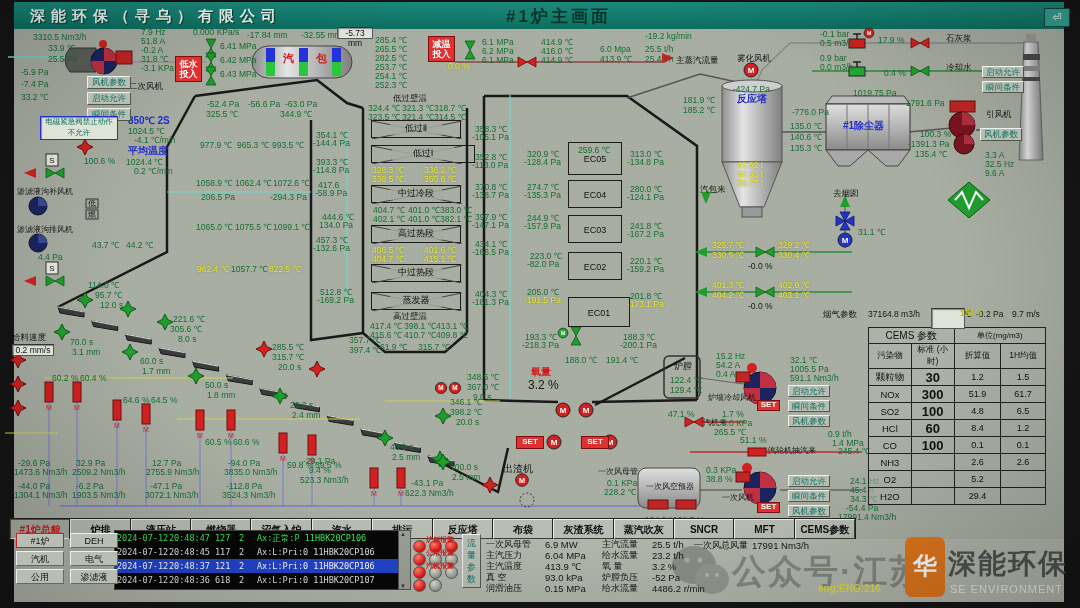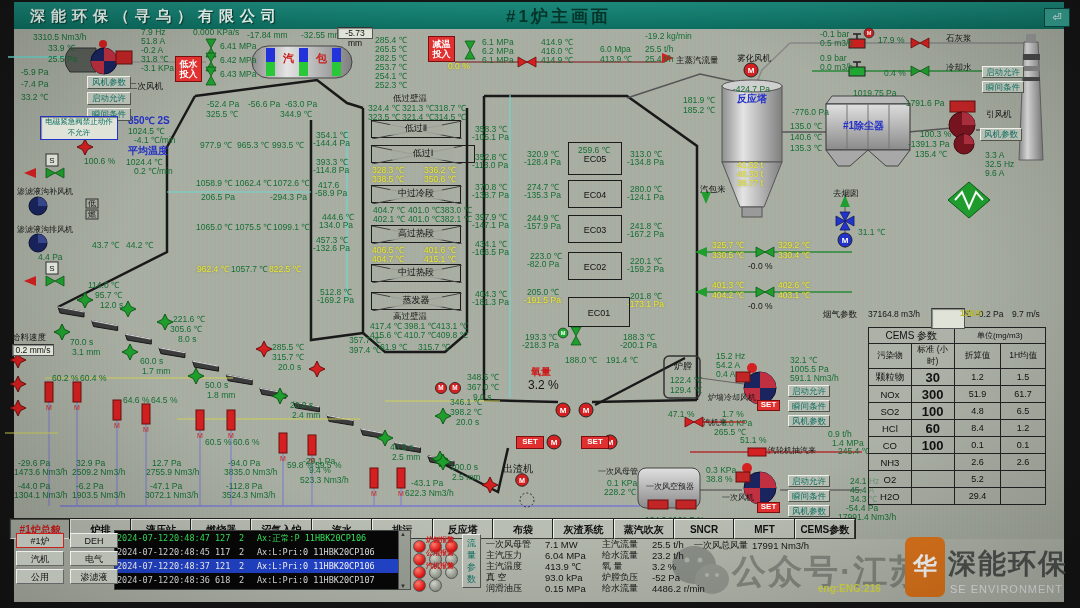--- a/index.html
+++ b/index.html
@@ -1003,21 +1003,21 @@
     <div class="lamp off" style="left: 445px; top: 553px;"></div>
     <div class="lamp on" style="left: 413px; top: 566px;"></div>
     <div class="lamp off" style="left: 429px; top: 566px;"></div>
     <div class="lamp off" style="left: 445px; top: 566px;"></div>
     <div class="lamp on" style="left: 413px; top: 579px;"></div>
     <div class="lamp off" style="left: 429px; top: 579px;"></div>
     <div class="lbl r" style="left: 426px; top: 536px; font-size: 7px;">炉侧报警</div>
     <div class="lbl r" style="left: 426px; top: 549px; font-size: 7px;">公用报警</div>
     <div class="lbl r" style="left: 426px; top: 562px; font-size: 7px;">汽机报警</div>
     <div class="lbl k" style="left: 486px; top: 540px; font-size: 9px;">一次风母管</div>
-    <div class="lbl k" style="left: 545px; top: 540px; font-size: 9.5px;">7.1 MW</div>
+    <div class="lbl k" style="left: 545px; top: 540px; font-size: 9.5px;">6.9 MW</div>
     <div class="lbl k" style="left: 486px; top: 551px; font-size: 9px;">主汽压力</div>
     <div class="lbl k" style="left: 545px; top: 551px; font-size: 9.5px;">6.04 MPa</div>
     <div class="lbl k" style="left: 486px; top: 562px; font-size: 9px;">主汽温度</div>
     <div class="lbl k" style="left: 545px; top: 562px; font-size: 9.5px;">413.9 ℃</div>
     <div class="lbl k" style="left: 486px; top: 573px; font-size: 9px;">真    空</div>
     <div class="lbl k" style="left: 545px; top: 573px; font-size: 9.5px;">93.0 kPa</div>
     <div class="lbl k" style="left: 486px; top: 584px; font-size: 9px;">润滑油压</div>
     <div class="lbl k" style="left: 545px; top: 584px; font-size: 9.5px;">0.15 MPa</div>
     <div class="lbl k" style="left: 602px; top: 540px; font-size: 9px;">主汽流量</div>
     <div class="lbl k" style="left: 652px; top: 540px; font-size: 9.5px;">25.5 t/h</div>

